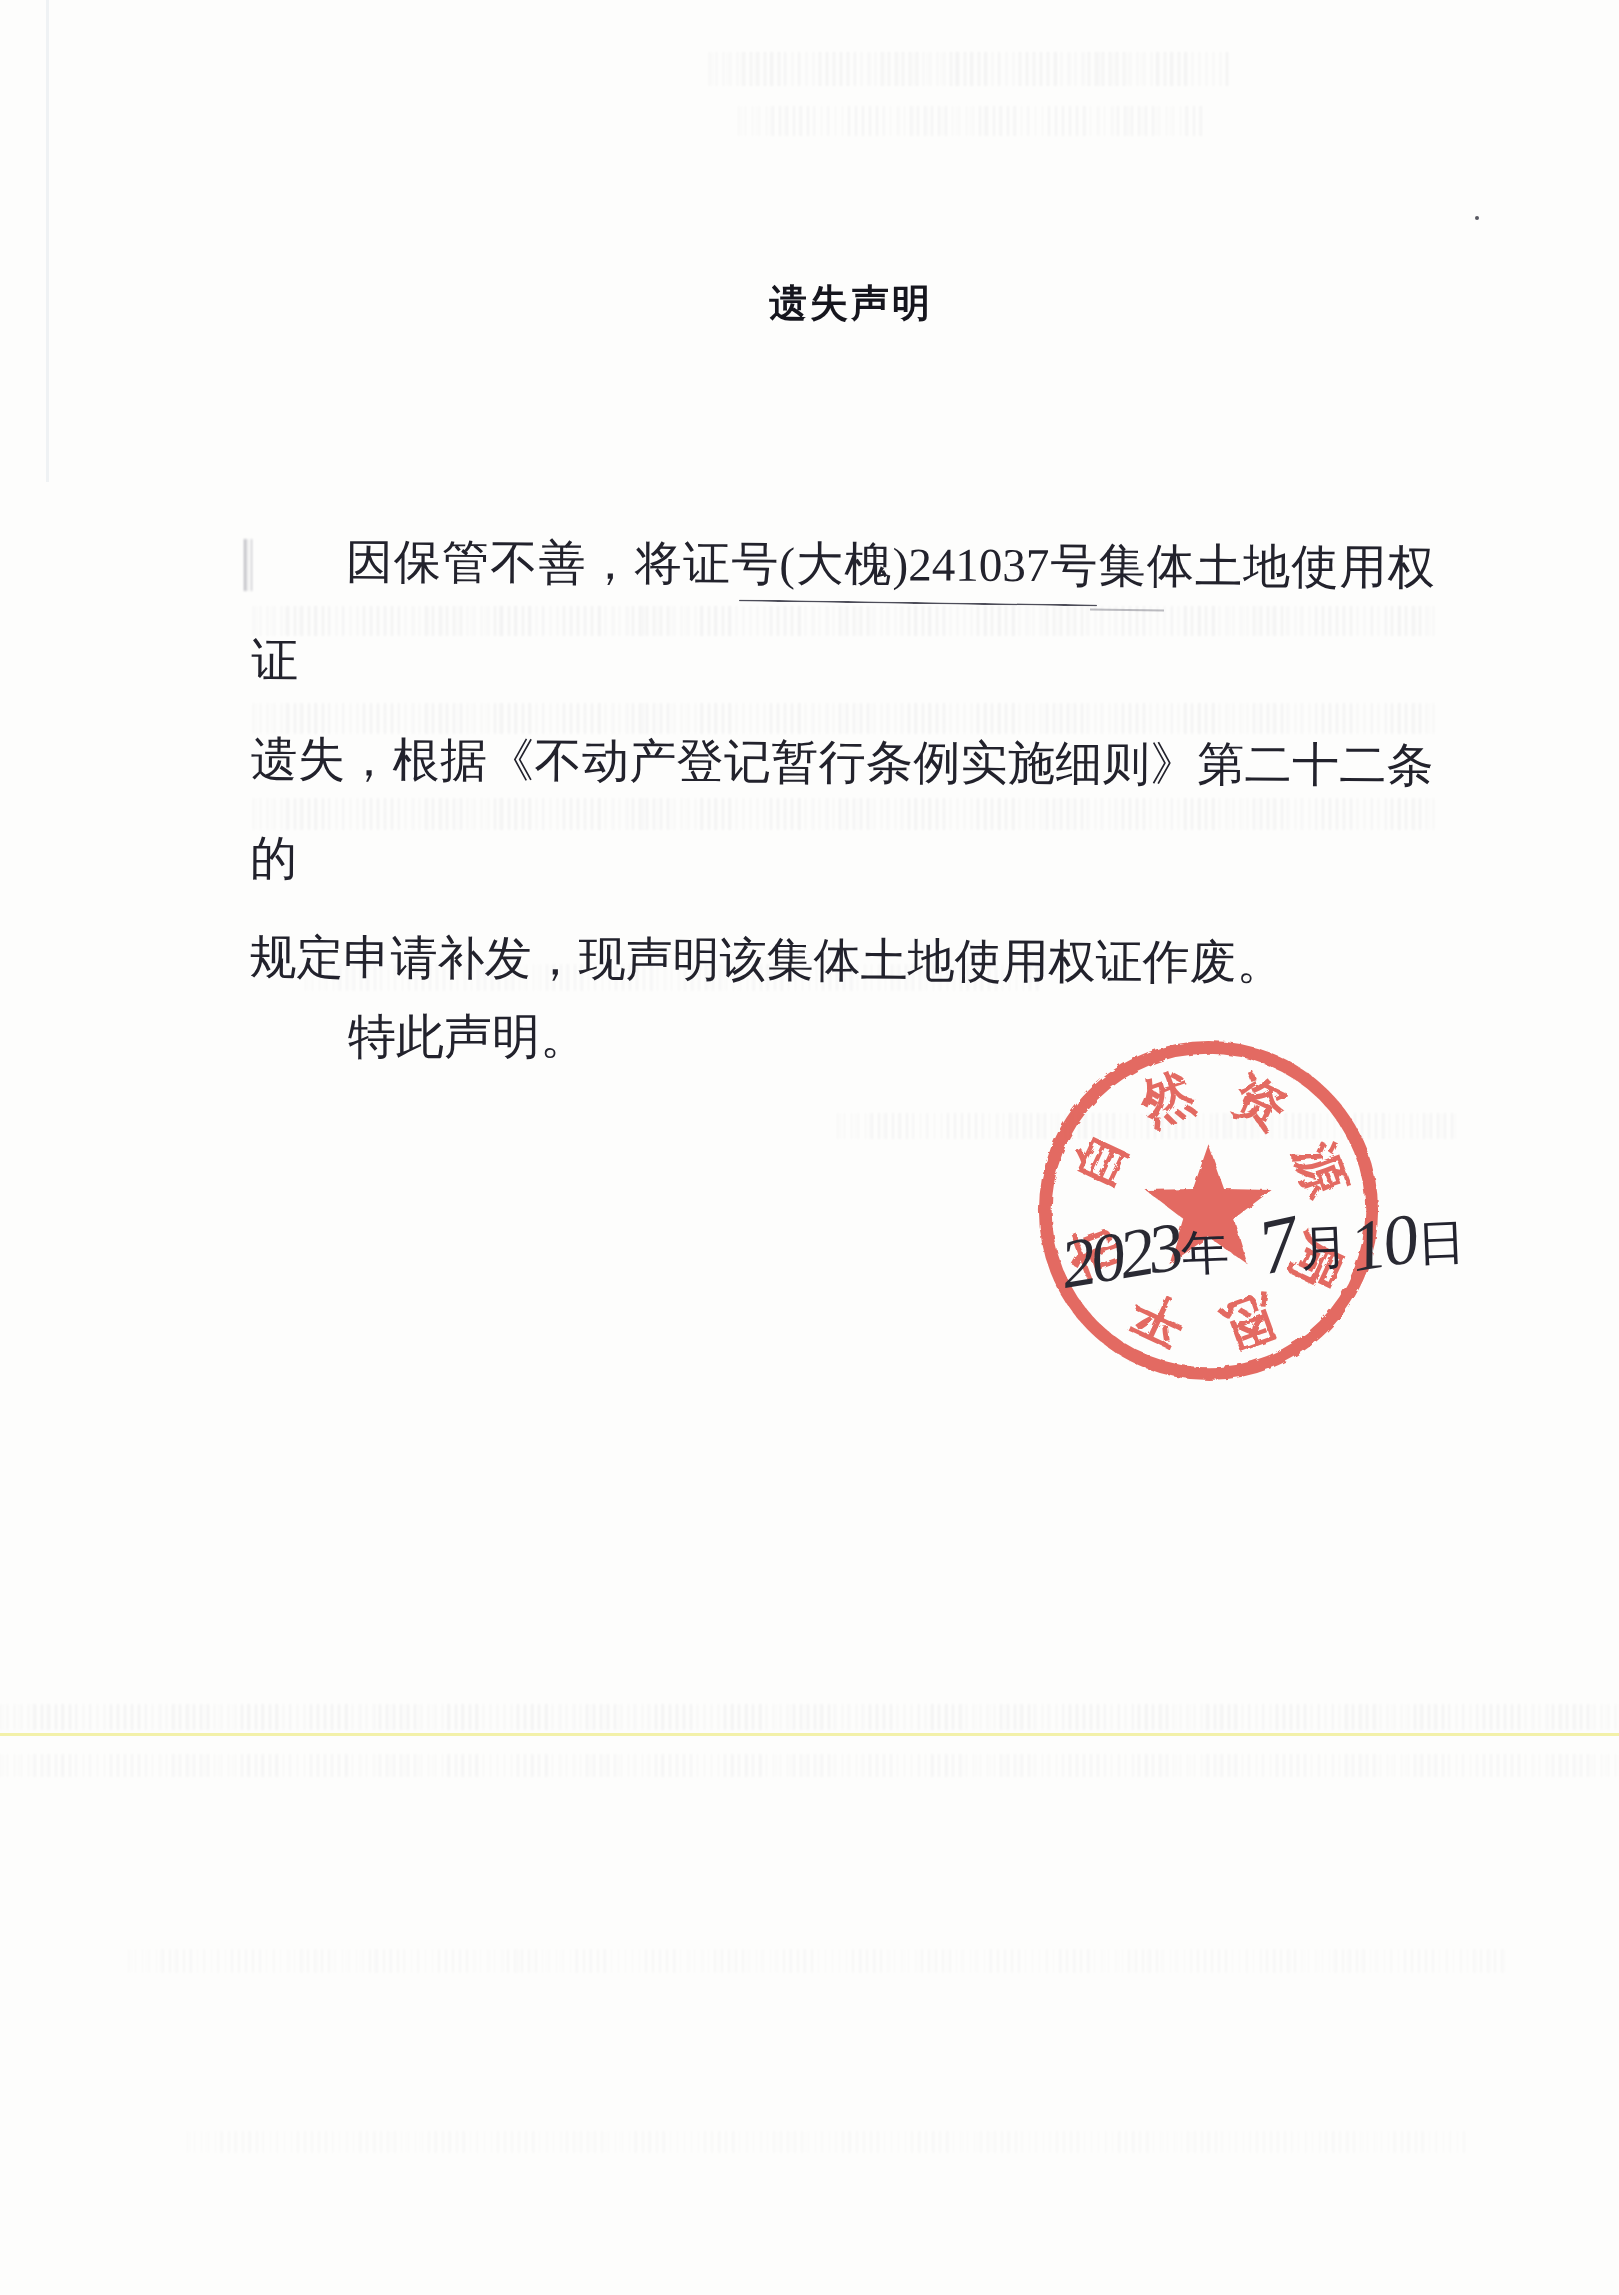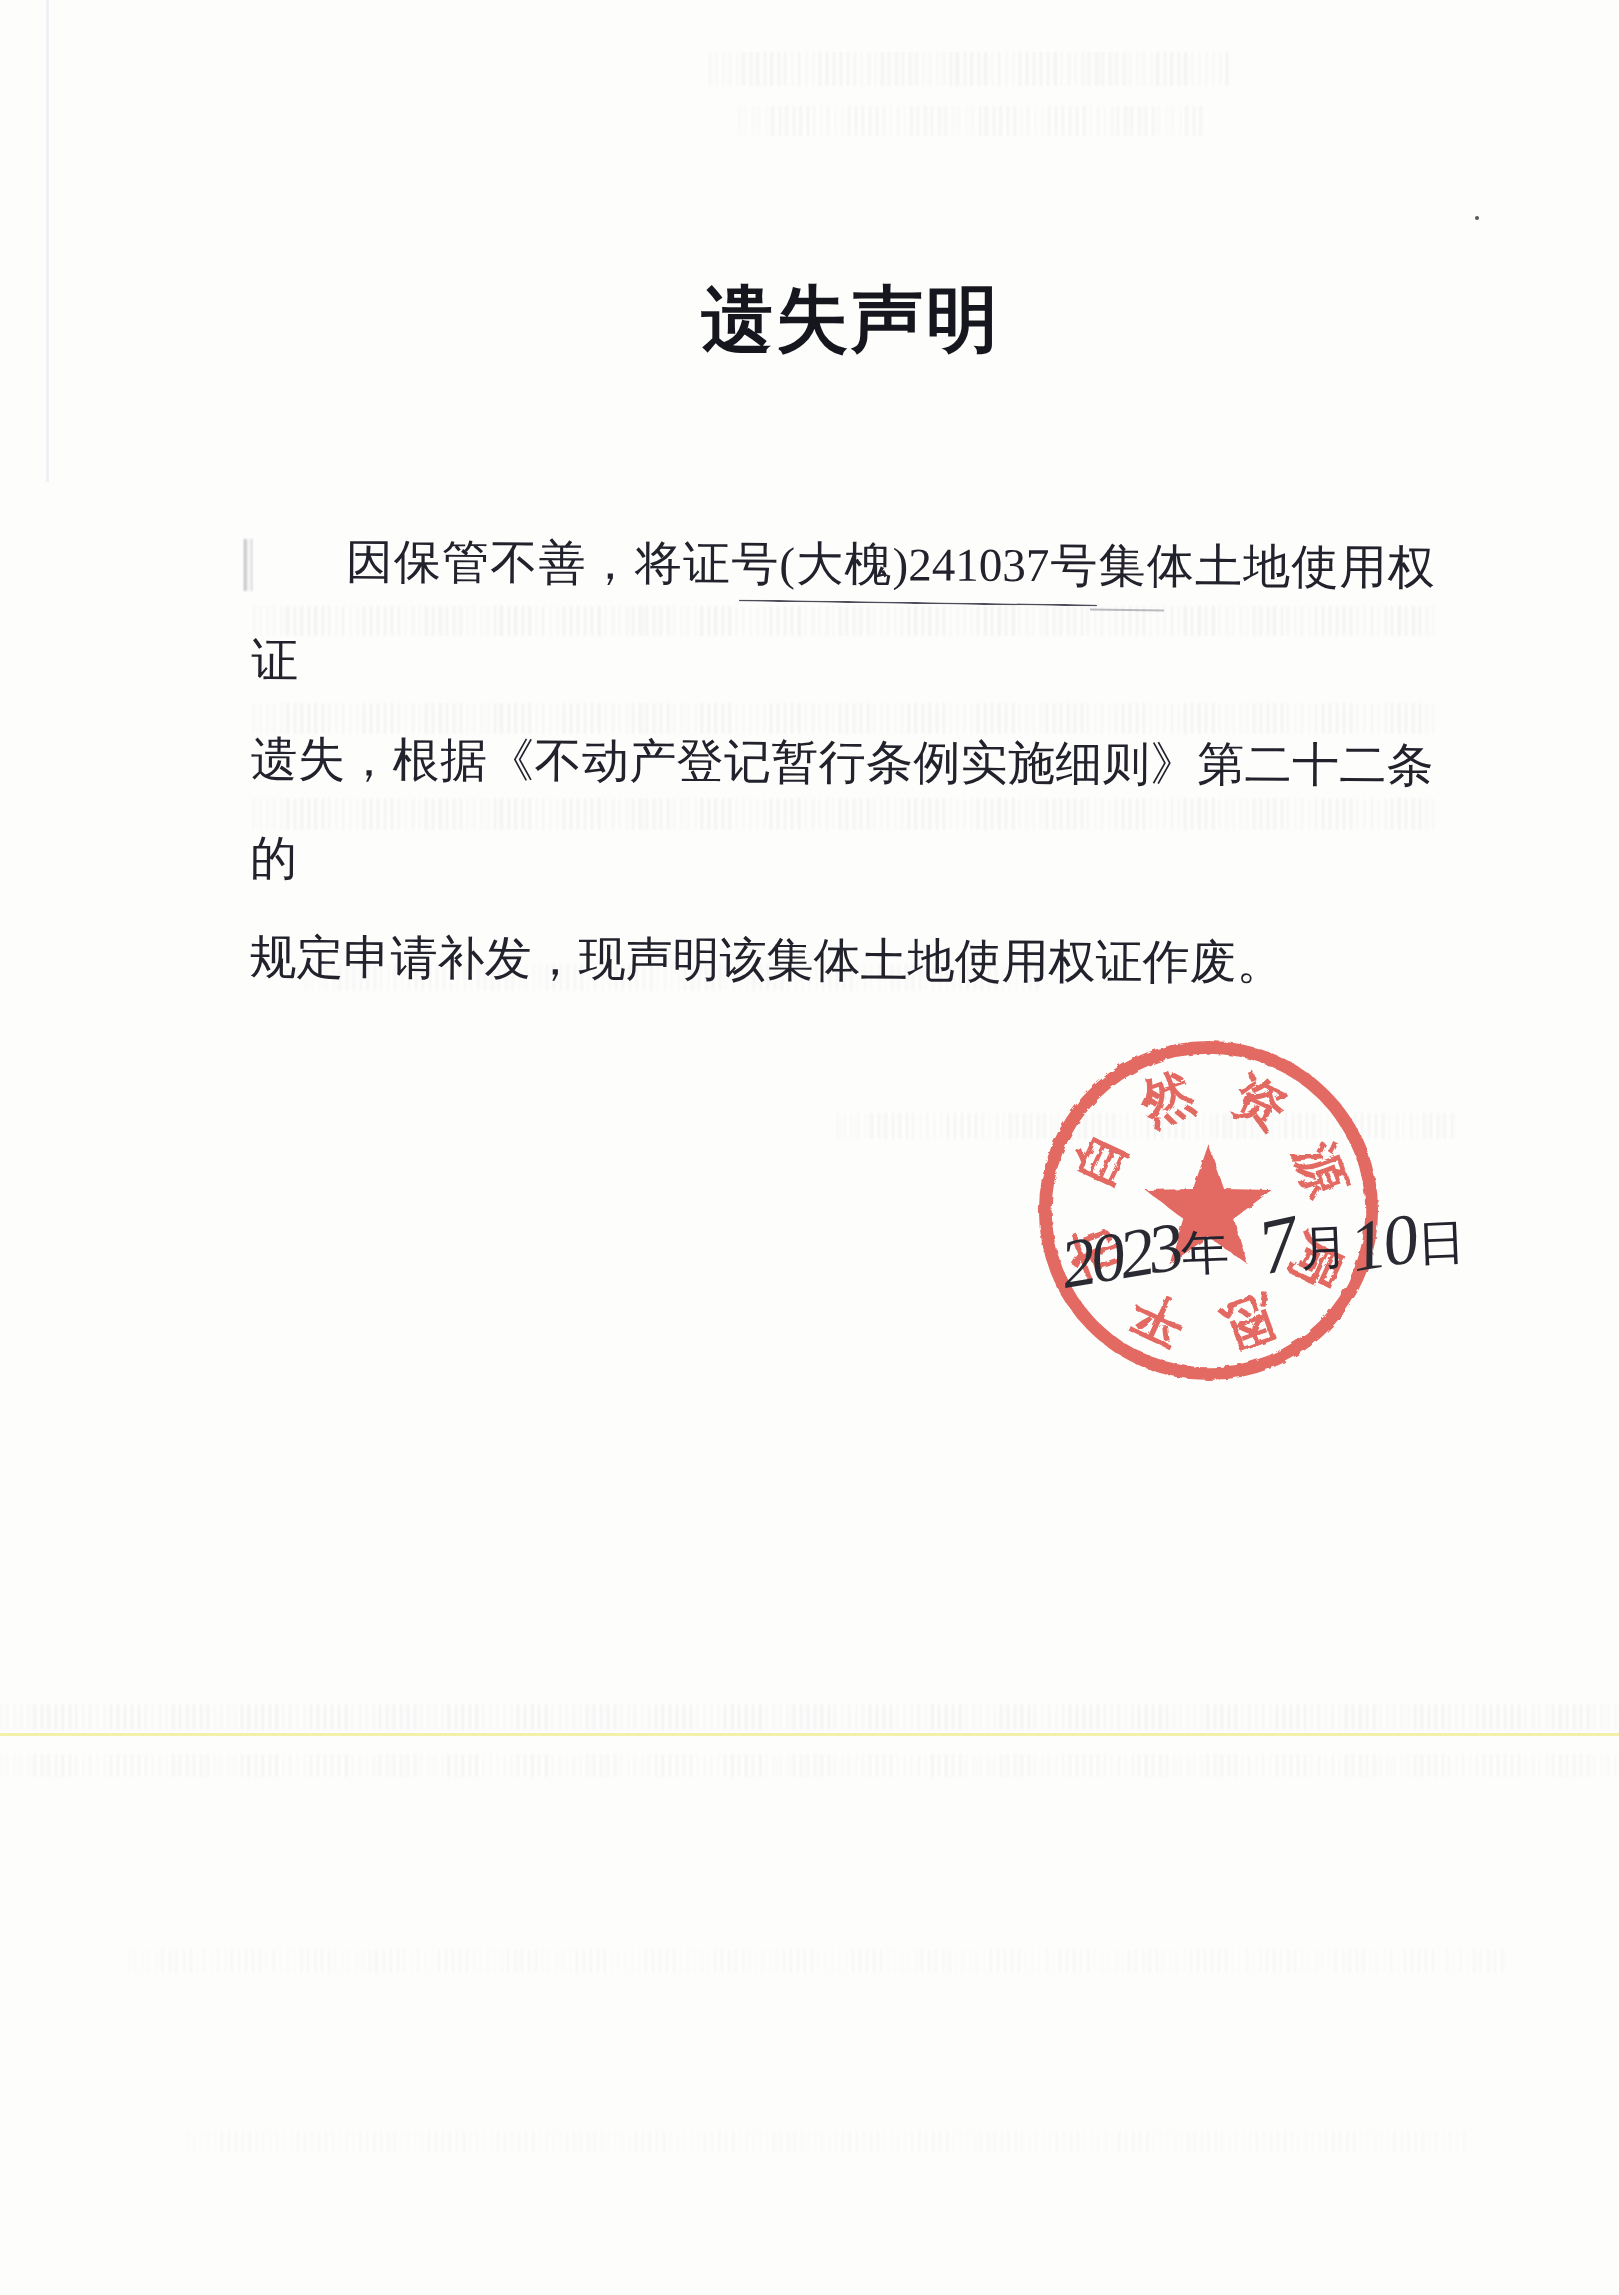--- a/index.html
+++ b/index.html
@@ -6,21 +6,21 @@
   #page{
     position:relative;
     width:1620px;height:2295px;
     background:#fdfdfc;
     overflow:hidden;
     font-family:"Liberation Serif","DejaVu Serif",serif;
   }
   
   .title{
     position:absolute;left:851px;top:284px;transform:translateX(-50%);
-    font-size:72px;font-weight:700;letter-spacing:3px;
+    font-size:38px;font-weight:700;letter-spacing:3px;
     color:#16161e;white-space:nowrap;line-height:1;
   }
   .bodytext{
     position:absolute;left:252px;top:512px;width:1183px;
     font-size:47px;line-height:99px;color:#22222c;
     transform:rotate(.3deg);transform-origin:0 0;
   }
   .bodytext .jline{text-align:justify;text-align-last:justify;}
   .bodytext .indent{text-indent:2em;}
   .closing{
@@ -101,20 +101,21 @@
 
   <div class="bodytext">
     <div class="jline indent">因保管不善，将证号(大槐)241037号集体土地使用权证</div>
     <div class="jline">遗失，根据《不动产登记暂行条例实施细则》第二十二条的</div>
     <div>规定申请补发，现声明该集体土地使用权证作废。</div>
   </div>
 
   <div class="cert-underline"></div>
   <div class="cert-underline-tail"></div>
 
+  <div class="closing">特此声明。</div>
 
   <svg class="stamp" viewBox="0 0 714 714">
     <defs>
       <filter id="rough" x="-10%" y="-10%" width="120%" height="120%">
         <feTurbulence type="fractalNoise" baseFrequency="0.06" numOctaves="3" result="n"></feTurbulence>
         <feDisplacementMap in="SourceGraphic" in2="n" scale="9"></feDisplacementMap>
       </filter>
     </defs>
     <g filter="url(#rough)" opacity="0.86" fill="#df5349" stroke="none" font-family="Liberation Serif, DejaVu Serif, serif" font-size="106" font-weight="700">
       <circle cx="357" cy="357" r="332" fill="none" stroke="#df5349" stroke-width="26"></circle>

